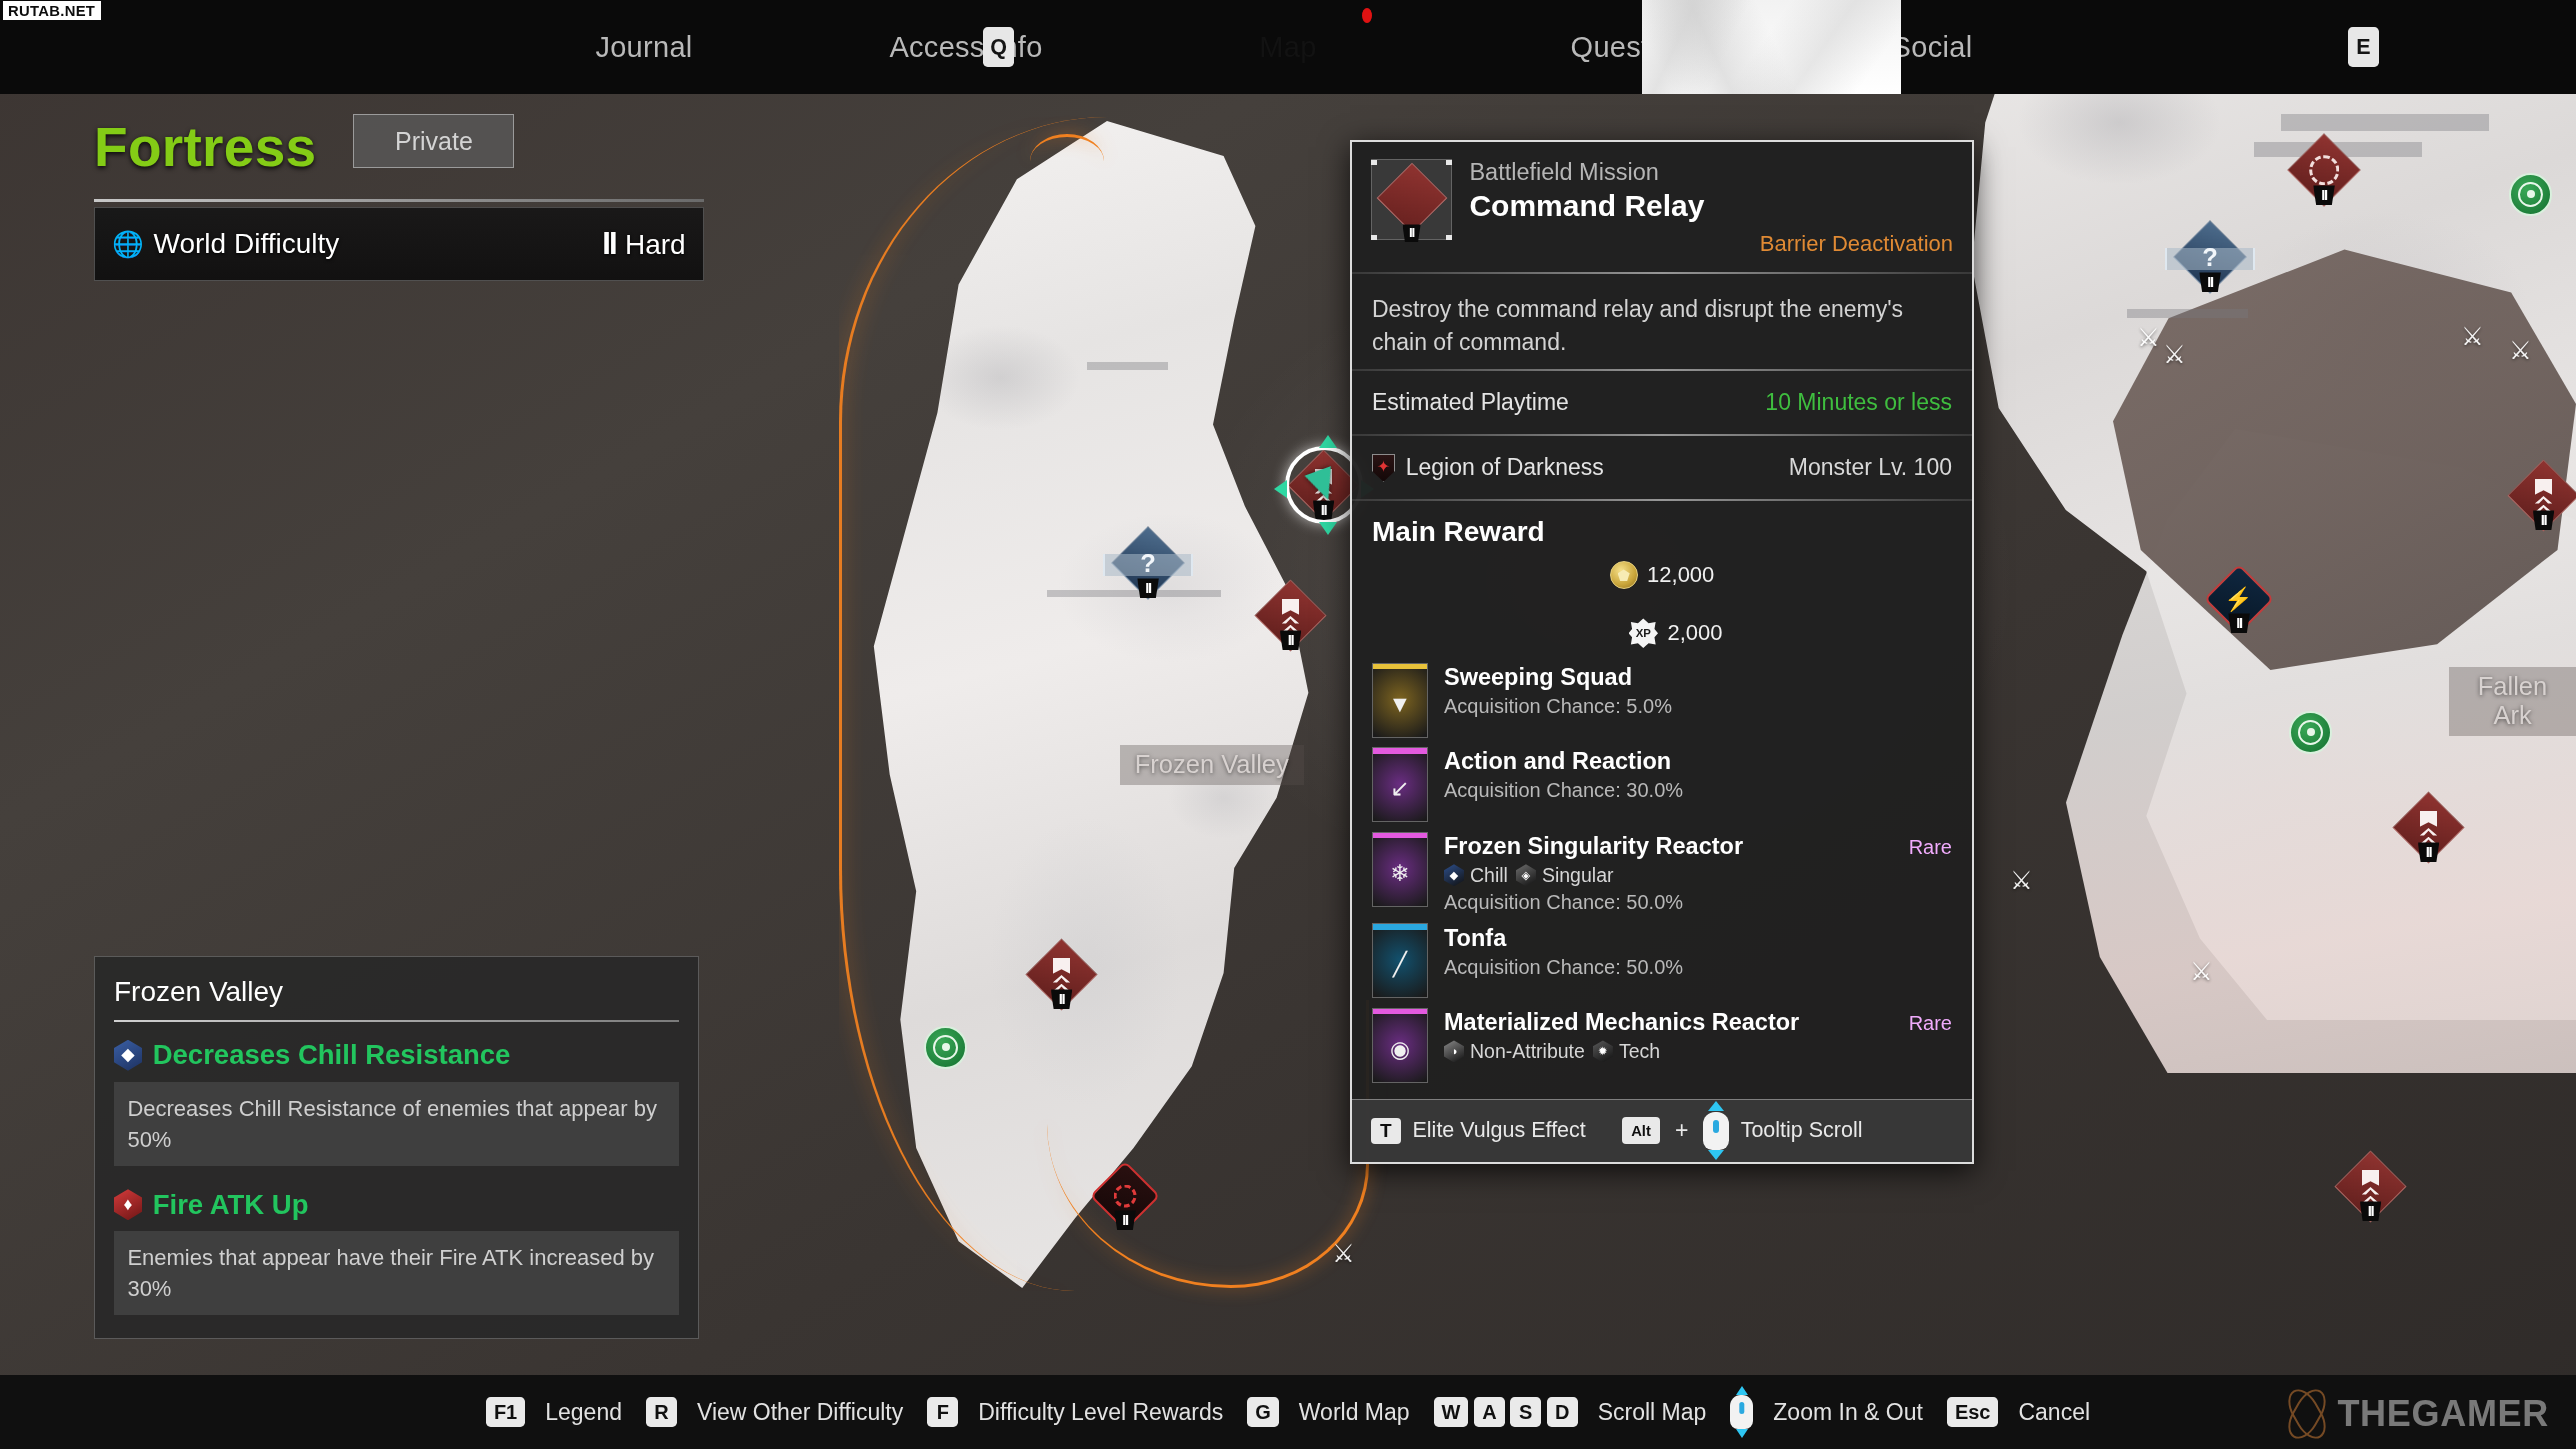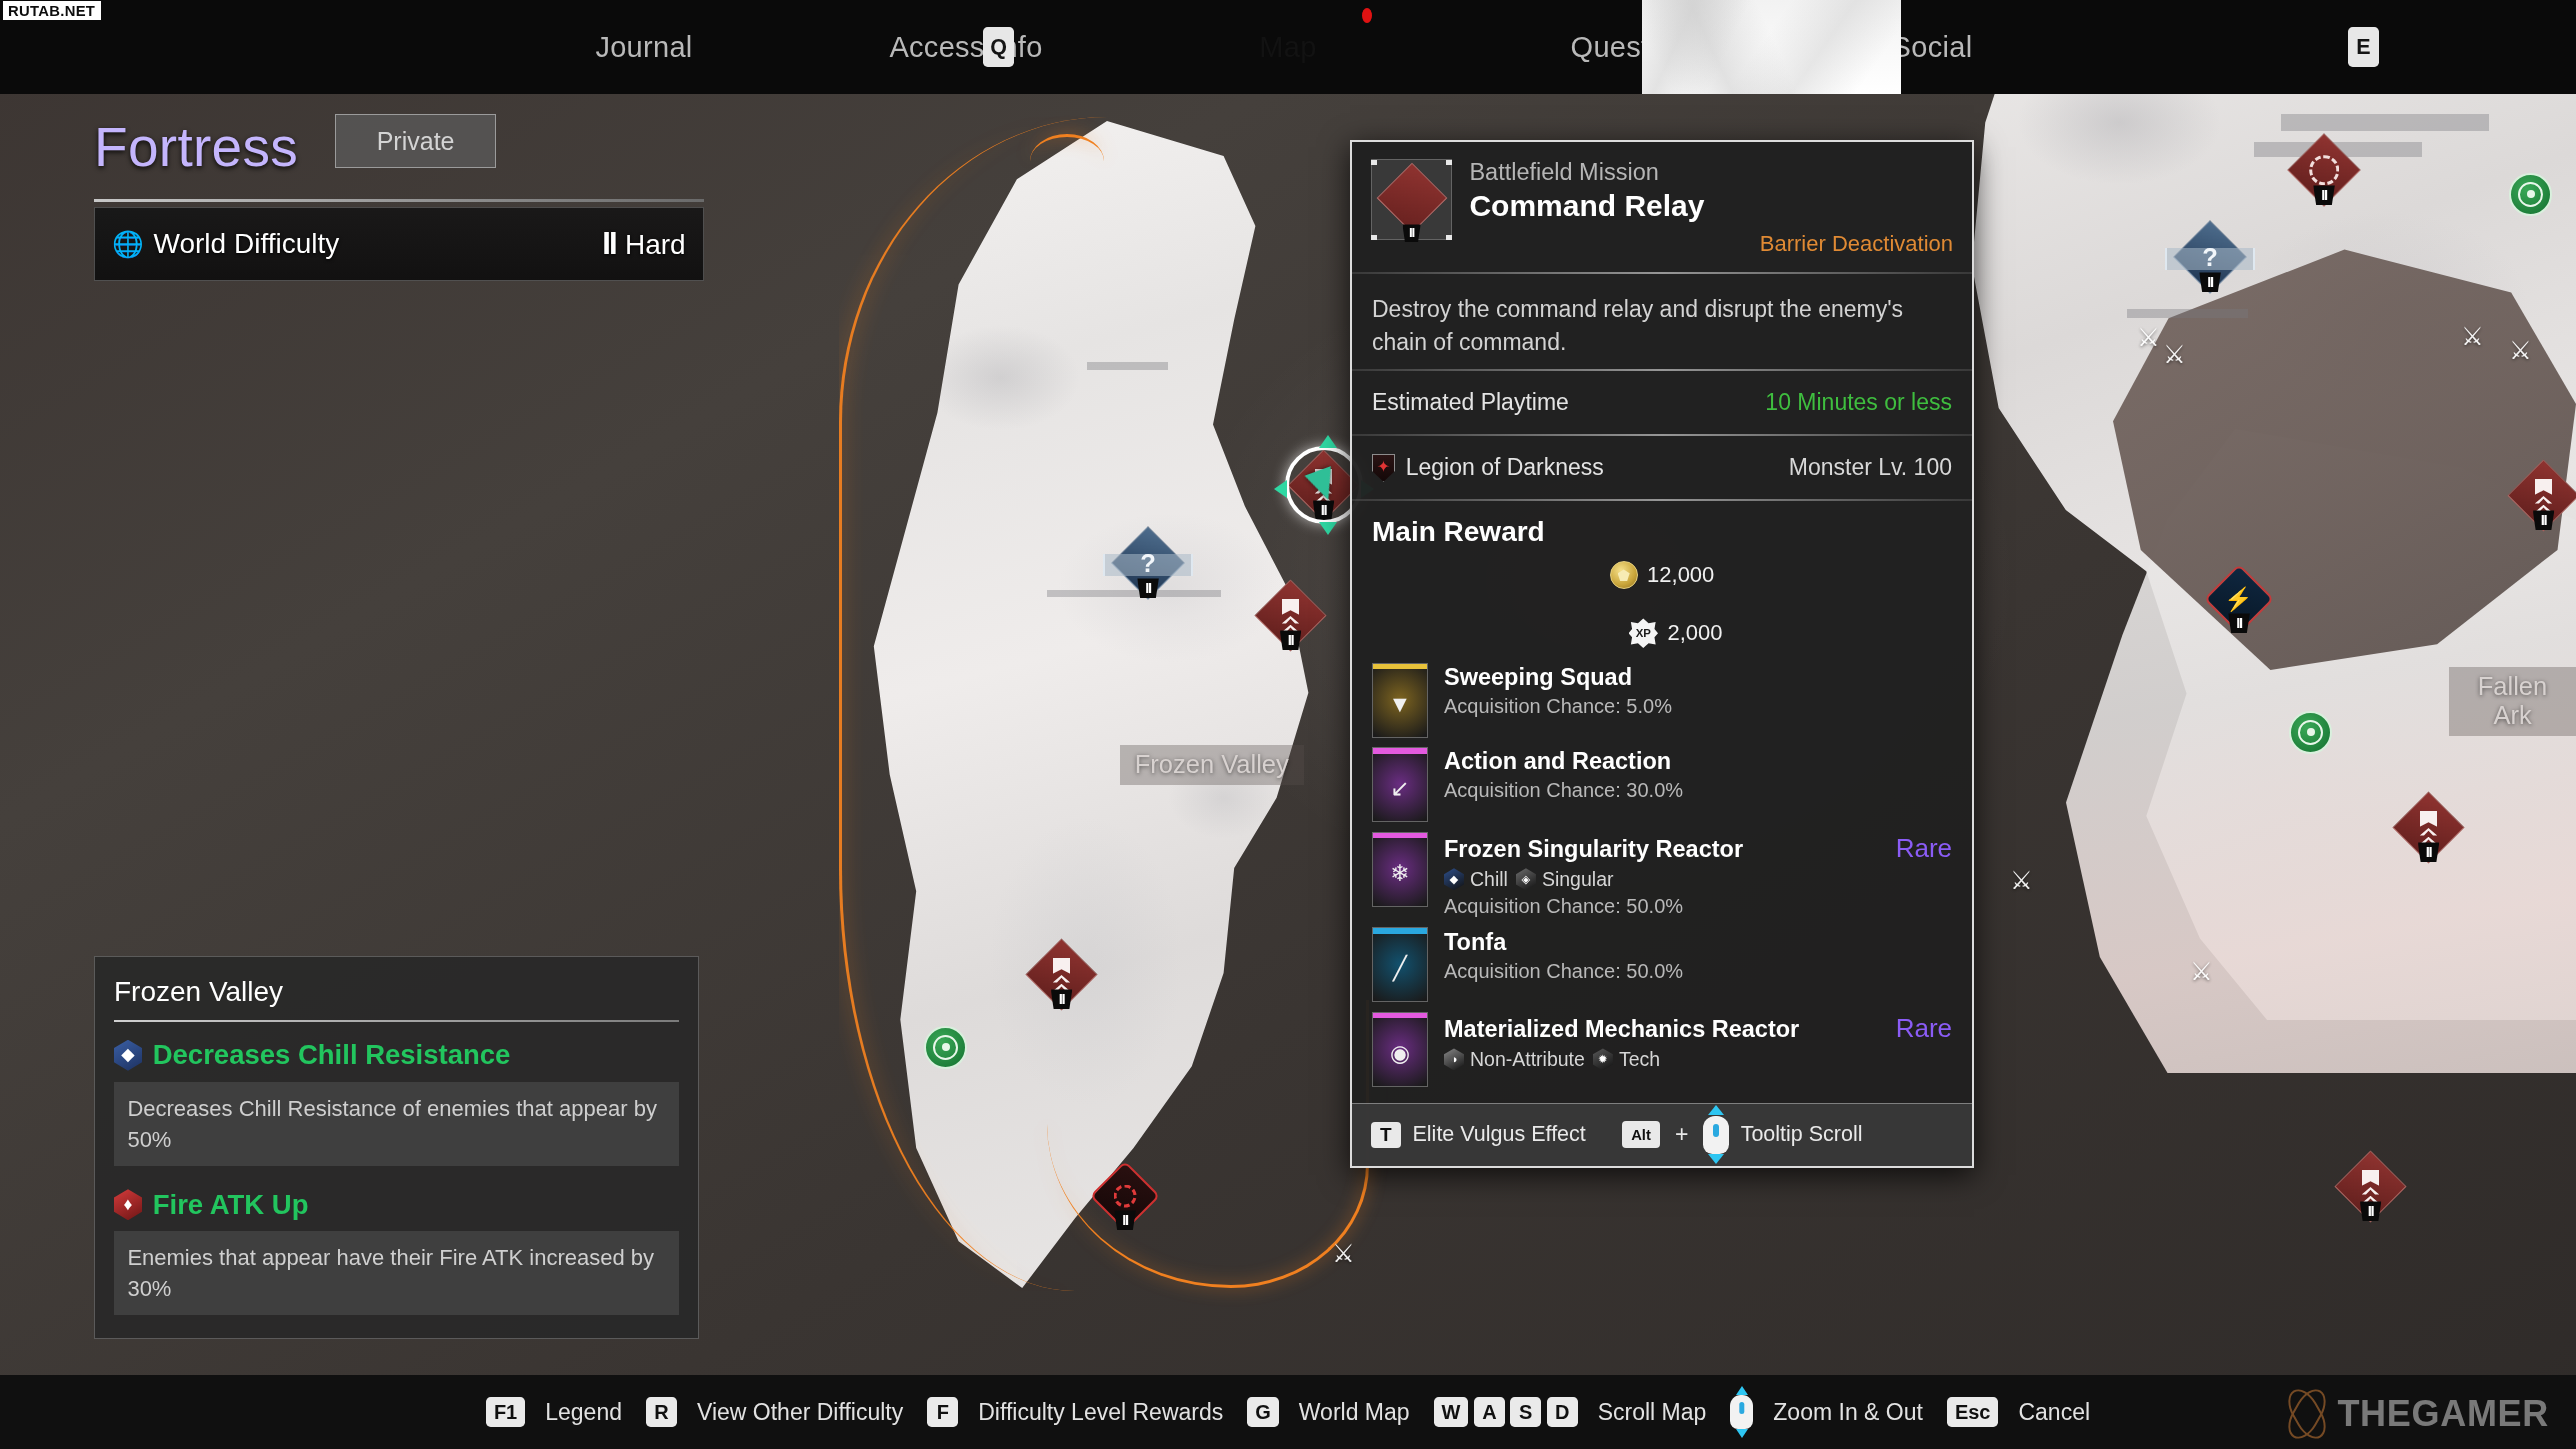--- a/index.html
+++ b/index.html
@@ -123,21 +123,21 @@
   }
   #watermark-rutab {
     position:absolute; left:2.7px; top:1.3px; background:#ffffff; color:#0d0d0d;
     font-size:14.8px; font-weight:bold; padding:1.3px 5.4px; letter-spacing:0.3px;
     font-family:"Liberation Sans",sans-serif; z-index:60;
   }
 
   
   #left-header { position:absolute; left:94px; top:114px; width:610px; z-index:30; }
   #page-title {
-    font-size:55px; font-weight:normal; color:#c4b5fd; letter-spacing:0.3px;
+    font-size:55px; font-weight:bold; color:#84cc16; letter-spacing:0.3px;
     text-shadow:0 2px 5.4px rgba(0,0,0,.85);
     display:inline-block; vertical-align:middle;
   }
   #privacy-button {
     display:inline-block; vertical-align:middle; margin-left:34px; margin-bottom:12px;
     width:161px; height:54px; line-height:52px; text-align:center;
     background:rgba(92,92,92,.72); border:1.3px solid rgba(168,168,168,.85);
     color:#d4d4d4; font-size:25px; cursor:pointer;
   }
   #wd-divider { margin-top:19px; height:2.7px; background:linear-gradient(90deg,#c8c8c8,#8d8d8d 60%,#6a6a6a); }
@@ -268,21 +268,21 @@
   }
   .item-thumb .rarity-bar { position:absolute; left:0; top:0; width:100%; height:5.4px; }
   .item-thumb .thumb-fill { position:absolute; left:0; top:5.4px; right:0; bottom:0; }
   .item-thumb .glyph {
     position:absolute; left:50%; top:55%; transform:translate(-50%,-50%);
     font-size:23px; color:#f0f0f0;
   }
   .item-text { flex:1; min-width:0; padding-top:1.3px; }
   .item-name-row { display:flex; align-items:baseline; gap:12px; }
   .item-name { font-size:23.5px; color:#ffffff; font-weight:600; }
-  .item-rarity { margin-left:auto; font-size:26px; color:#8b5cf6; white-space:nowrap; }
+  .item-rarity { margin-left:auto; font-size:20px; color:#f0abfc; white-space:nowrap; }
   .item-attrs { display:flex; align-items:center; gap:8px; margin-top:4px; }
   .item-attr { display:flex; align-items:center; gap:6px; font-size:19.5px; color:#d6d6d6; }
   .attr-hex { width:20px;height:22px;position:relative;flex:none; }
   .attr-hex .hb { position:absolute; inset:0; clip-path: polygon(50% 0%,100% 27%,100% 73%,50% 100%,0% 73%,0% 27%); }
   .attr-hex .hg { position:absolute; left:50%; top:50%; transform:translate(-50%,-50%); color:#fff; font-size:11.4px; }
   .item-chance { font-size:20px; color:#b9b9b9; margin-top:4px; }
 
   
   #tt-footer {
     display:flex; align-items:center; gap:12px;

